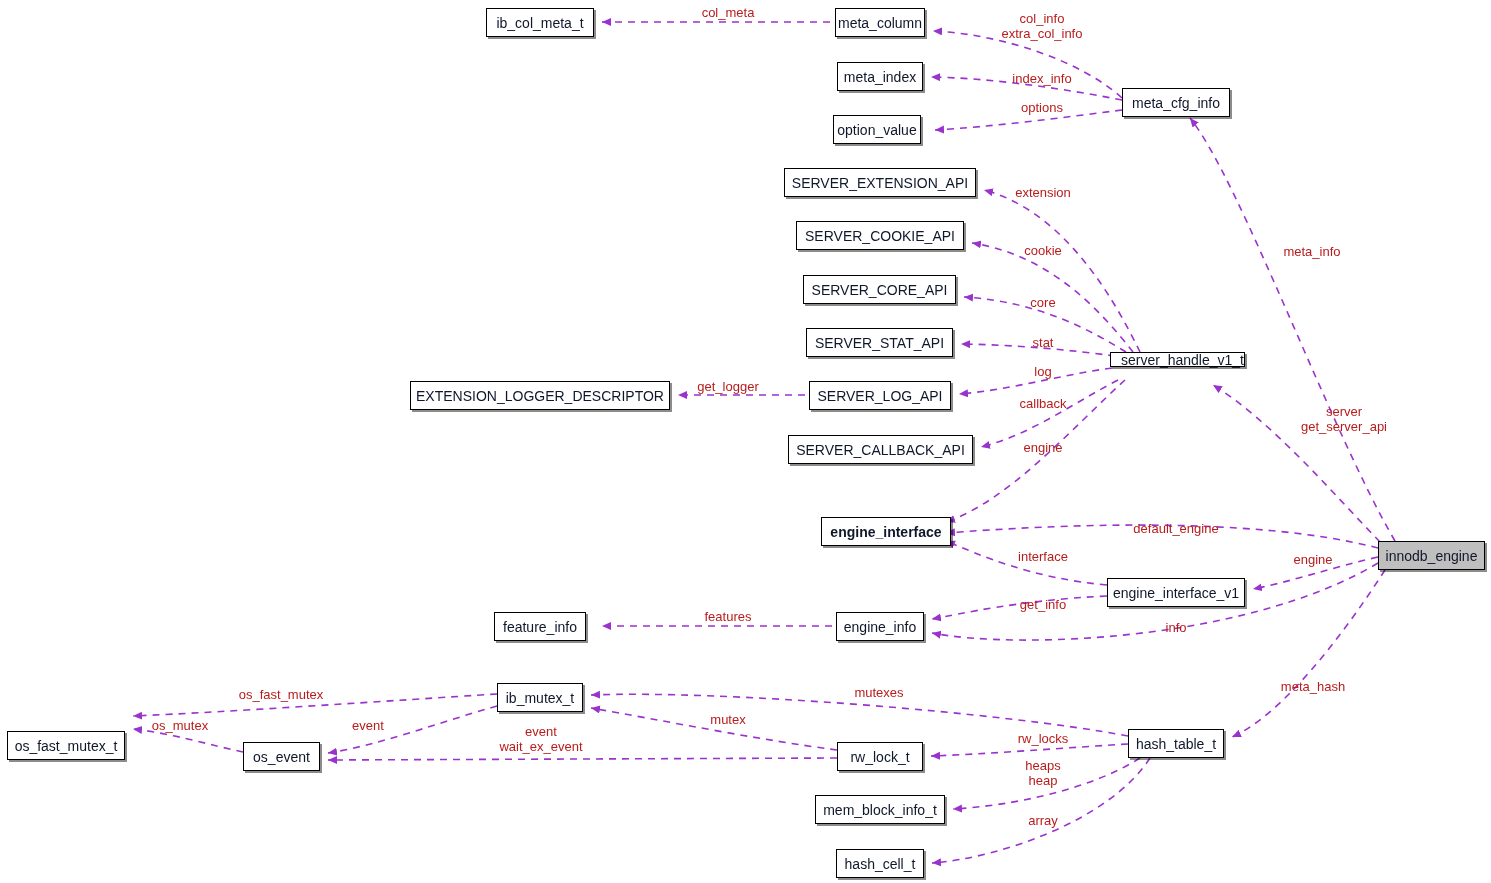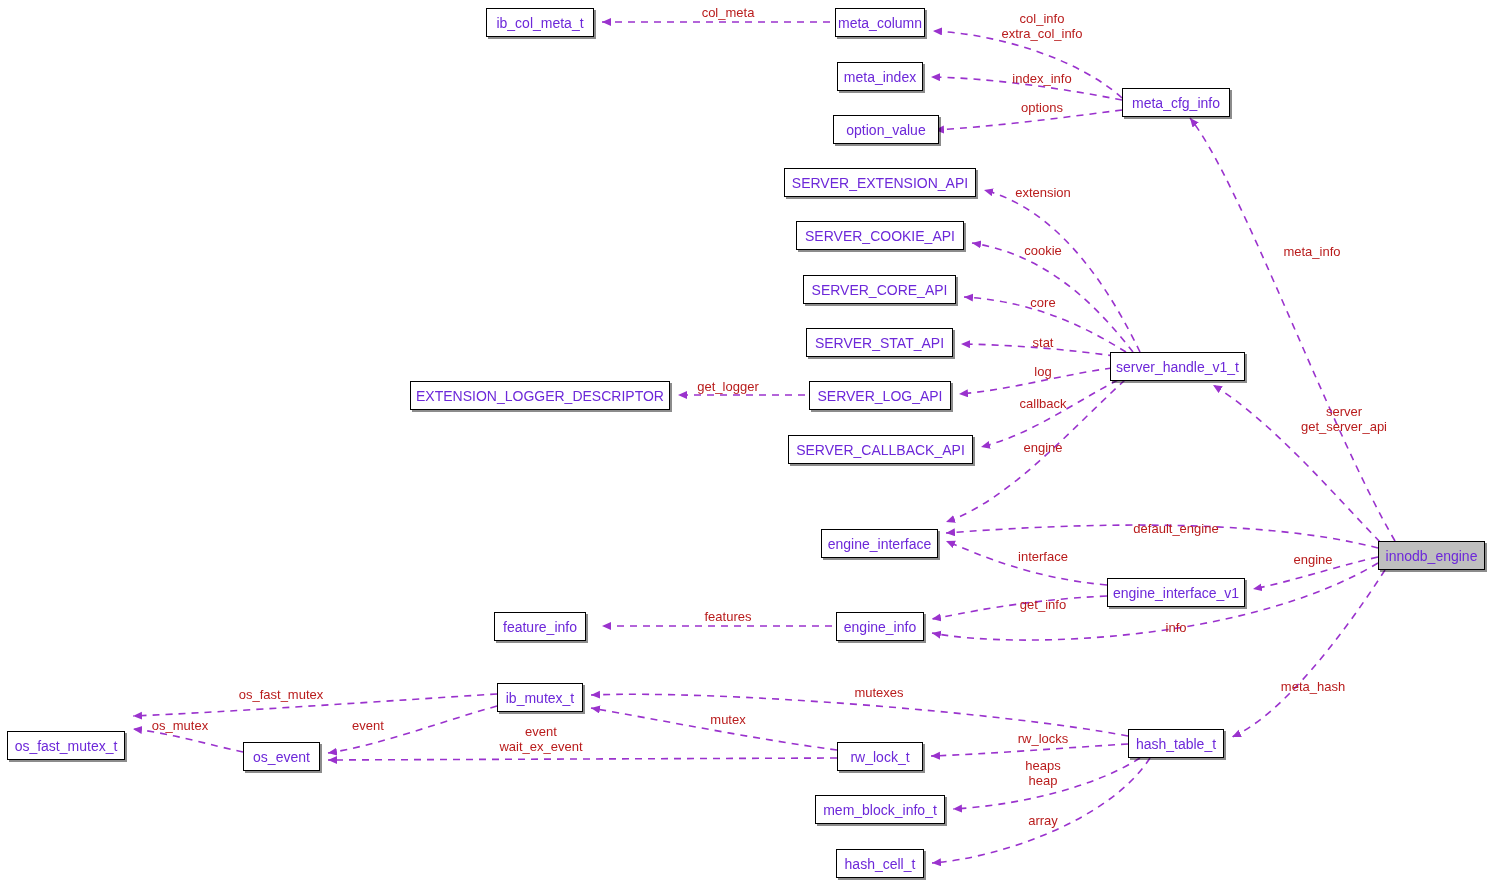--- a/index.html
+++ b/index.html
@@ -20,21 +20,21 @@
     left: 0; top: 0;
     width: 1491px;
     height: 883px;
     pointer-events: none;
   }
   .node {
     position: absolute;
     box-sizing: border-box;
     border: 1px solid #000000;
     background: #ffffff;
-    color: #6d28d9;
+    color: #0f172a;
     font-size: 14px;
     line-height: 1;
     display: flex;
     align-items: center;
     justify-content: center;
     white-space: nowrap;
     box-shadow: 2px 2px 0 0 rgba(0,0,0,0.45);
     z-index: 3;
   }
   .node.highlight {
@@ -97,21 +97,21 @@
   <div id="node-layer">
       <div class="node" style="left: 486px; top: 8px; width: 108px; height: 29px;">
         <span>ib_col_meta_t</span>
       </div>
       <div class="node" style="left: 835px; top: 8px; width: 90px; height: 29px;">
         <span>meta_column</span>
       </div>
       <div class="node" style="left: 837px; top: 62px; width: 86px; height: 29px;">
         <span>meta_index</span>
       </div>
-      <div class="node" style="left: 833px; top: 115px; width: 106px; height: 29px;">
+      <div class="node" style="left: 833px; top: 115px; width: 88px; height: 29px;">
         <span>option_value</span>
       </div>
       <div class="node" style="left: 1122px; top: 88px; width: 108px; height: 29px;">
         <span>meta_cfg_info</span>
       </div>
       <div class="node" style="left: 784px; top: 168px; width: 192px; height: 29px;">
         <span>SERVER_EXTENSION_API</span>
       </div>
       <div class="node" style="left: 796px; top: 221px; width: 168px; height: 29px;">
         <span>SERVER_COOKIE_API</span>
@@ -124,24 +124,24 @@
       </div>
       <div class="node" style="left: 809px; top: 381px; width: 142px; height: 29px;">
         <span>SERVER_LOG_API</span>
       </div>
       <div class="node" style="left: 788px; top: 435px; width: 185px; height: 29px;">
         <span>SERVER_CALLBACK_API</span>
       </div>
       <div class="node" style="left: 410px; top: 381px; width: 260px; height: 29px;">
         <span>EXTENSION_LOGGER_DESCRIPTOR</span>
       </div>
-      <div class="node" style="left: 1110px; top: 352px; width: 135px; height: 29px;">
+      <div class="node" style="left: 1110px; top: 352px; width: 135px; height: 15px; justify-content: flex-end;">
         <span>server_handle_v1_t</span>
       </div>
-      <div class="node" style="left: 821px; top: 529px; width: 117px; height: 29px;">
+      <div class="node" style="left: 821px; top: 517px; width: 130px; height: 29px; font-weight: bold;">
         <span>engine_interface</span>
       </div>
       <div class="node" style="left: 1107px; top: 578px; width: 138px; height: 29px;">
         <span>engine_interface_v1</span>
       </div>
       <div class="node highlight" style="left: 1378px; top: 541px; width: 107px; height: 29px;">
         <span>innodb_engine</span>
       </div>
       <div class="node" style="left: 494px; top: 612px; width: 92px; height: 29px;">
         <span>feature_info</span>

